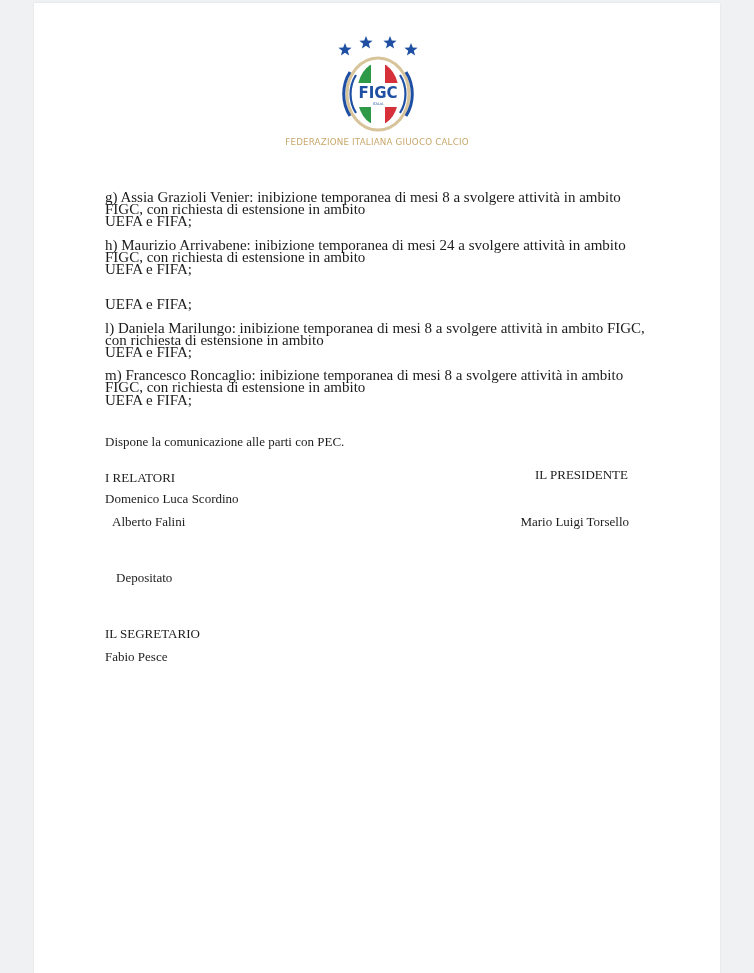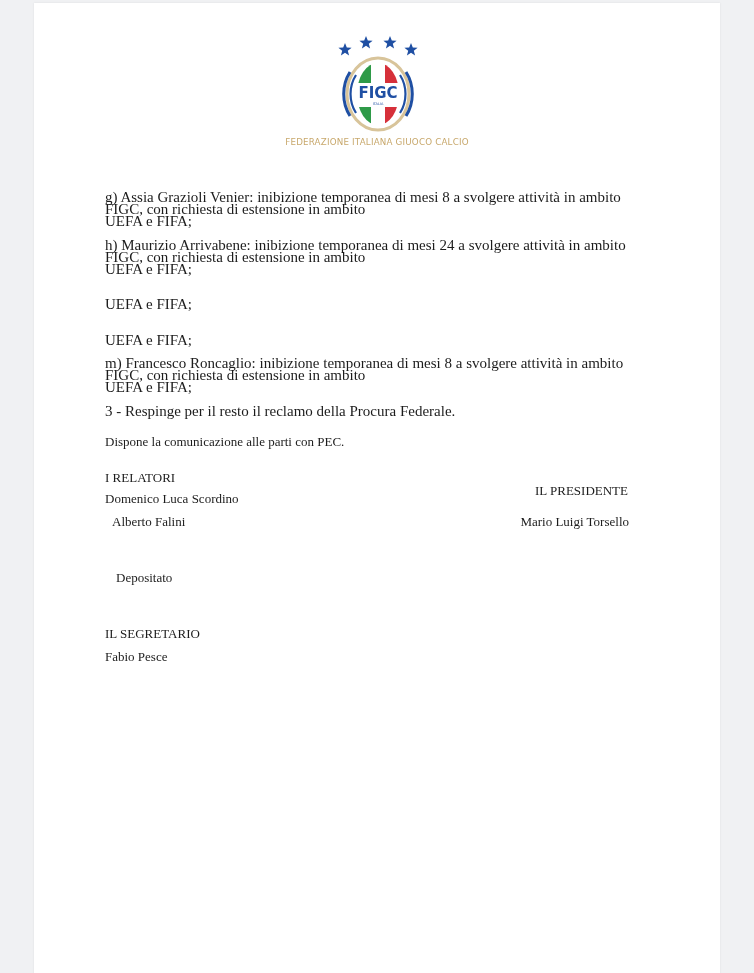--- a/index.html
+++ b/index.html
@@ -97,30 +97,29 @@
   <text x="42" y="64" text-anchor="middle" font-family="DejaVu Sans, sans-serif" font-weight="bold" font-size="15" fill="#1f4fa3">FIGC</text>
   <text x="42" y="71" text-anchor="middle" font-family="DejaVu Sans, sans-serif" font-size="3.5" fill="#1f4fa3">ITALIA</text>
 </svg>
 
 <div class="fed-title">FEDERAZIONE ITALIANA GIUOCO CALCIO</div>
 
 <div class="doc">
   <p class="item"><span>g) Assia Grazioli Venier: inibizione temporanea di mesi 8 a svolgere attività in ambito FIGC, con richiesta di estensione in ambito</span><br><span>UEFA e FIFA;</span></p>
   <p class="item"><span>h) Maurizio Arrivabene: inibizione temporanea di mesi 24 a svolgere attività in ambito FIGC, con richiesta di estensione in ambito</span><br><span>UEFA e FIFA;</span></p>
   <p class="item"><br><span>UEFA e FIFA;</span></p>
-  <p class="item"><br><span>UEFA e FIFA;</span></p>
+  <p class="item"><span>l) Daniela Marilungo: inibizione temporanea di mesi 8 a svolgere attività in ambito FIGC, con richiesta di estensione in ambito</span><br><span>UEFA e FIFA;</span></p>
   <p class="item"><span>m) Francesco Roncaglio: inibizione temporanea di mesi 8 a svolgere attività in ambito FIGC, con richiesta di estensione in ambito</span><br><span>UEFA e FIFA;</span></p>
-  <p class="single">3 - Respinge per il resto il reclamo della Procura Federale.</p>
 </div>
 
 <div class="abs" style="left:105px; top:436px;">Dispone la comunicazione alle parti con PEC.</div>
 
 <div class="abs" style="left:105px; top:472px;">I RELATORI</div>
 <div class="abs" style="left:105px; top:493px;">Domenico Luca Scordino</div>
 <div class="abs" style="left:112px; top:516px;">Alberto Falini</div>
 
-<div class="abs right" style="right:126px; top:485px;">IL PRESIDENTE</div>
+<div class="abs right" style="right:126px; top:469px;">IL PRESIDENTE</div>
 <div class="abs right" style="right:125px; top:516px;">Mario Luigi Torsello</div>
 
 <div class="abs" style="left:116px; top:572px;">Depositato</div>
 
 <div class="abs" style="left:105px; top:628px;">IL SEGRETARIO</div>
 <div class="abs" style="left:105px; top:651px;">Fabio Pesce</div>
 
 </body></html>

